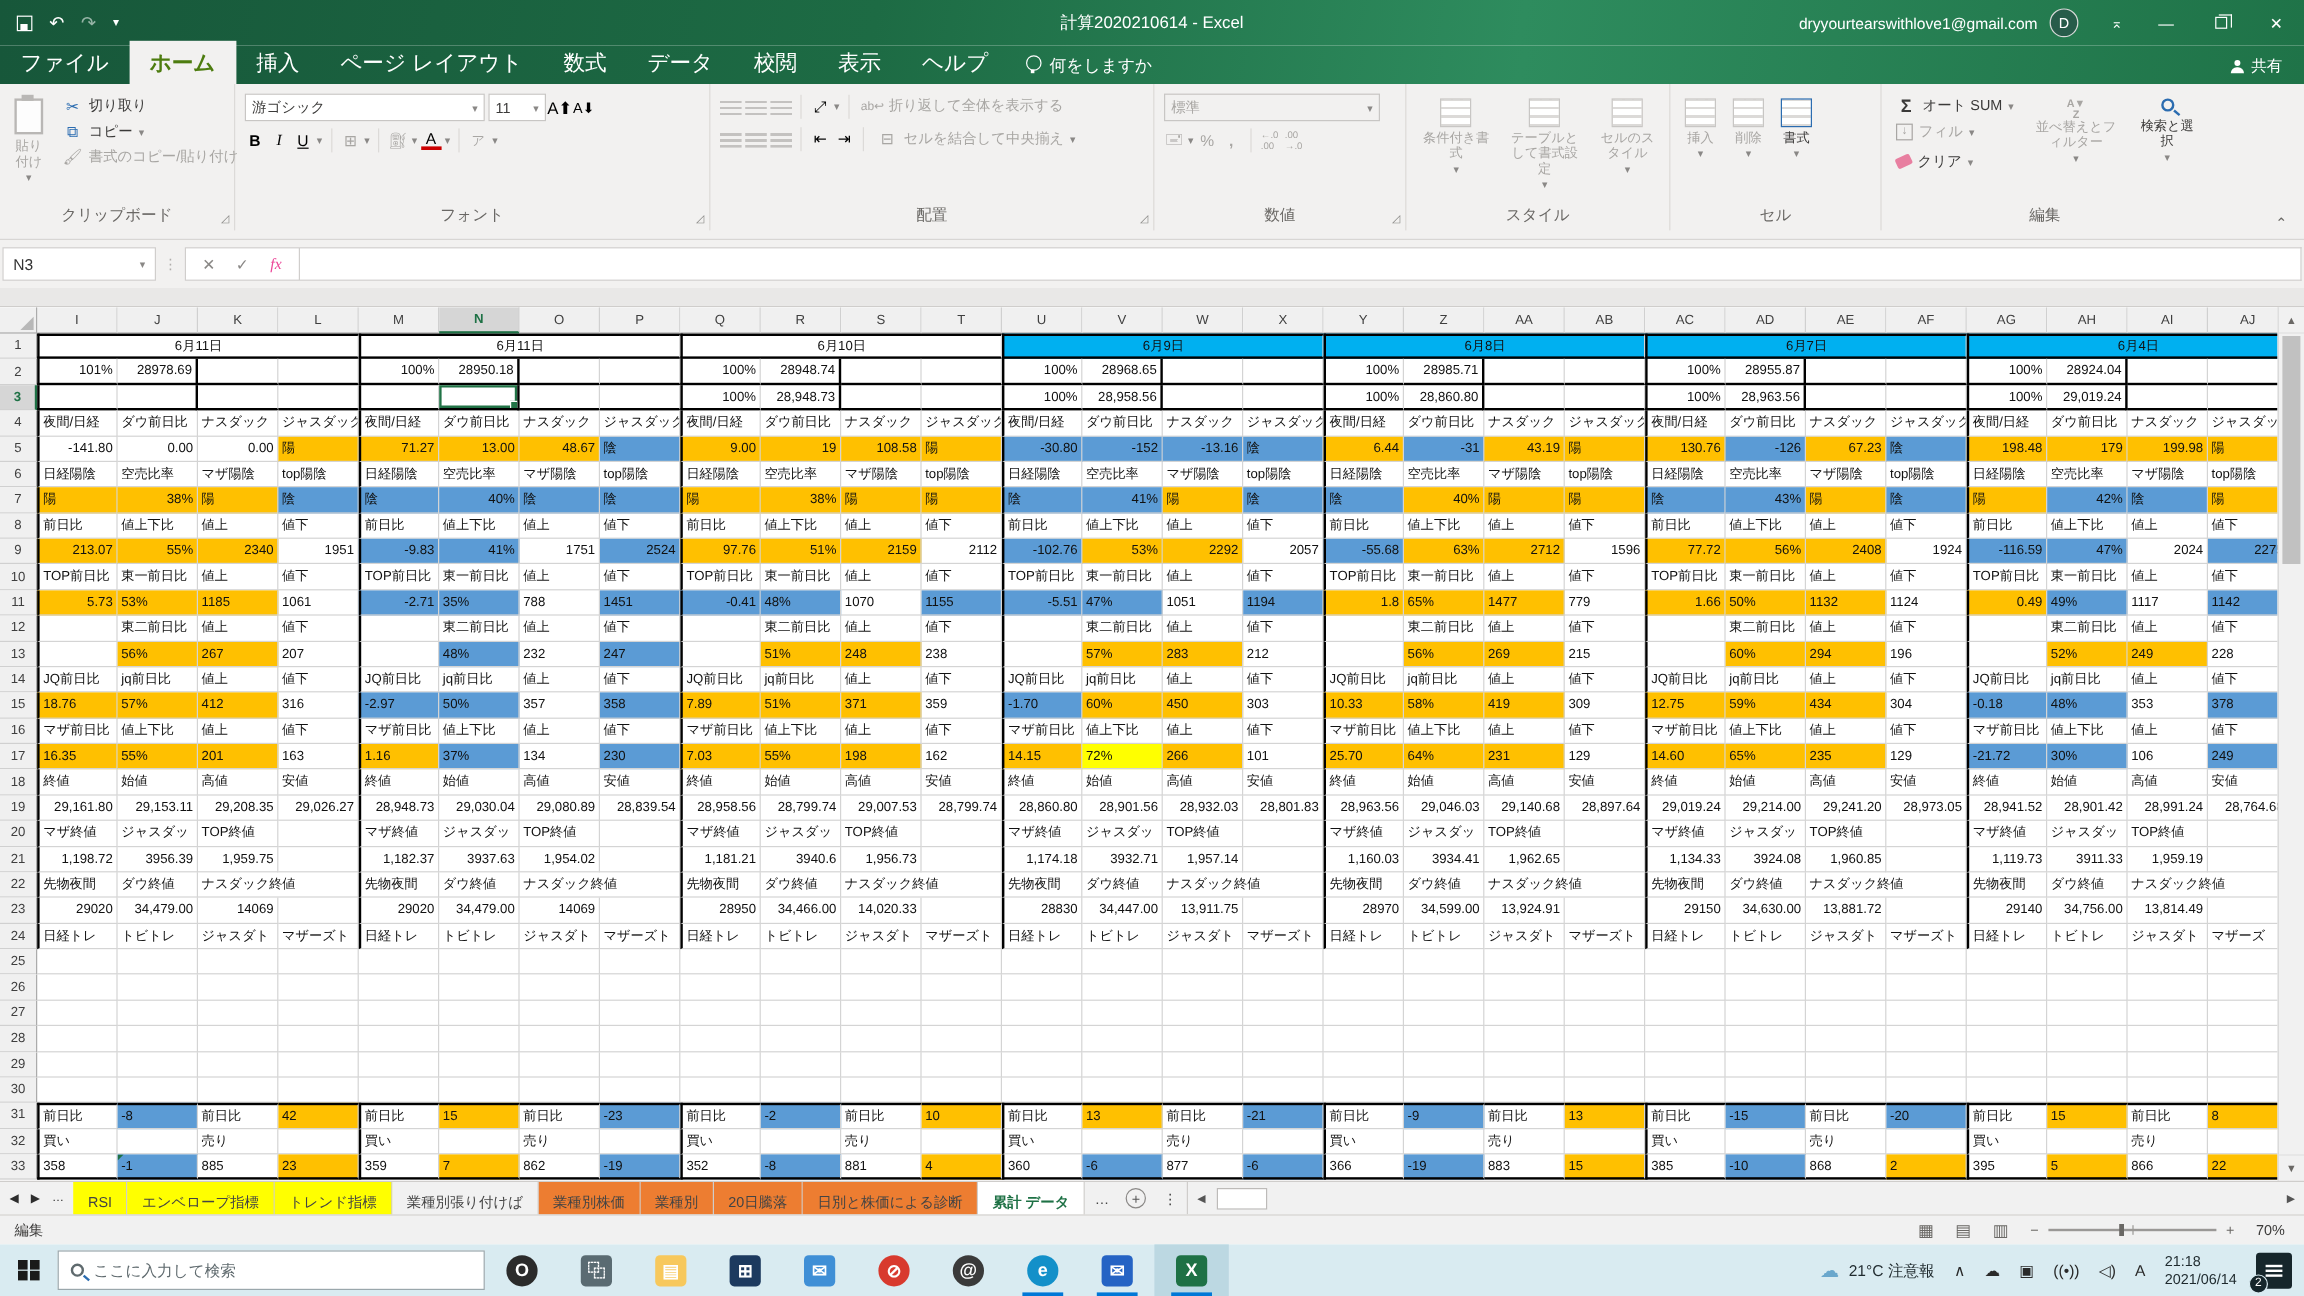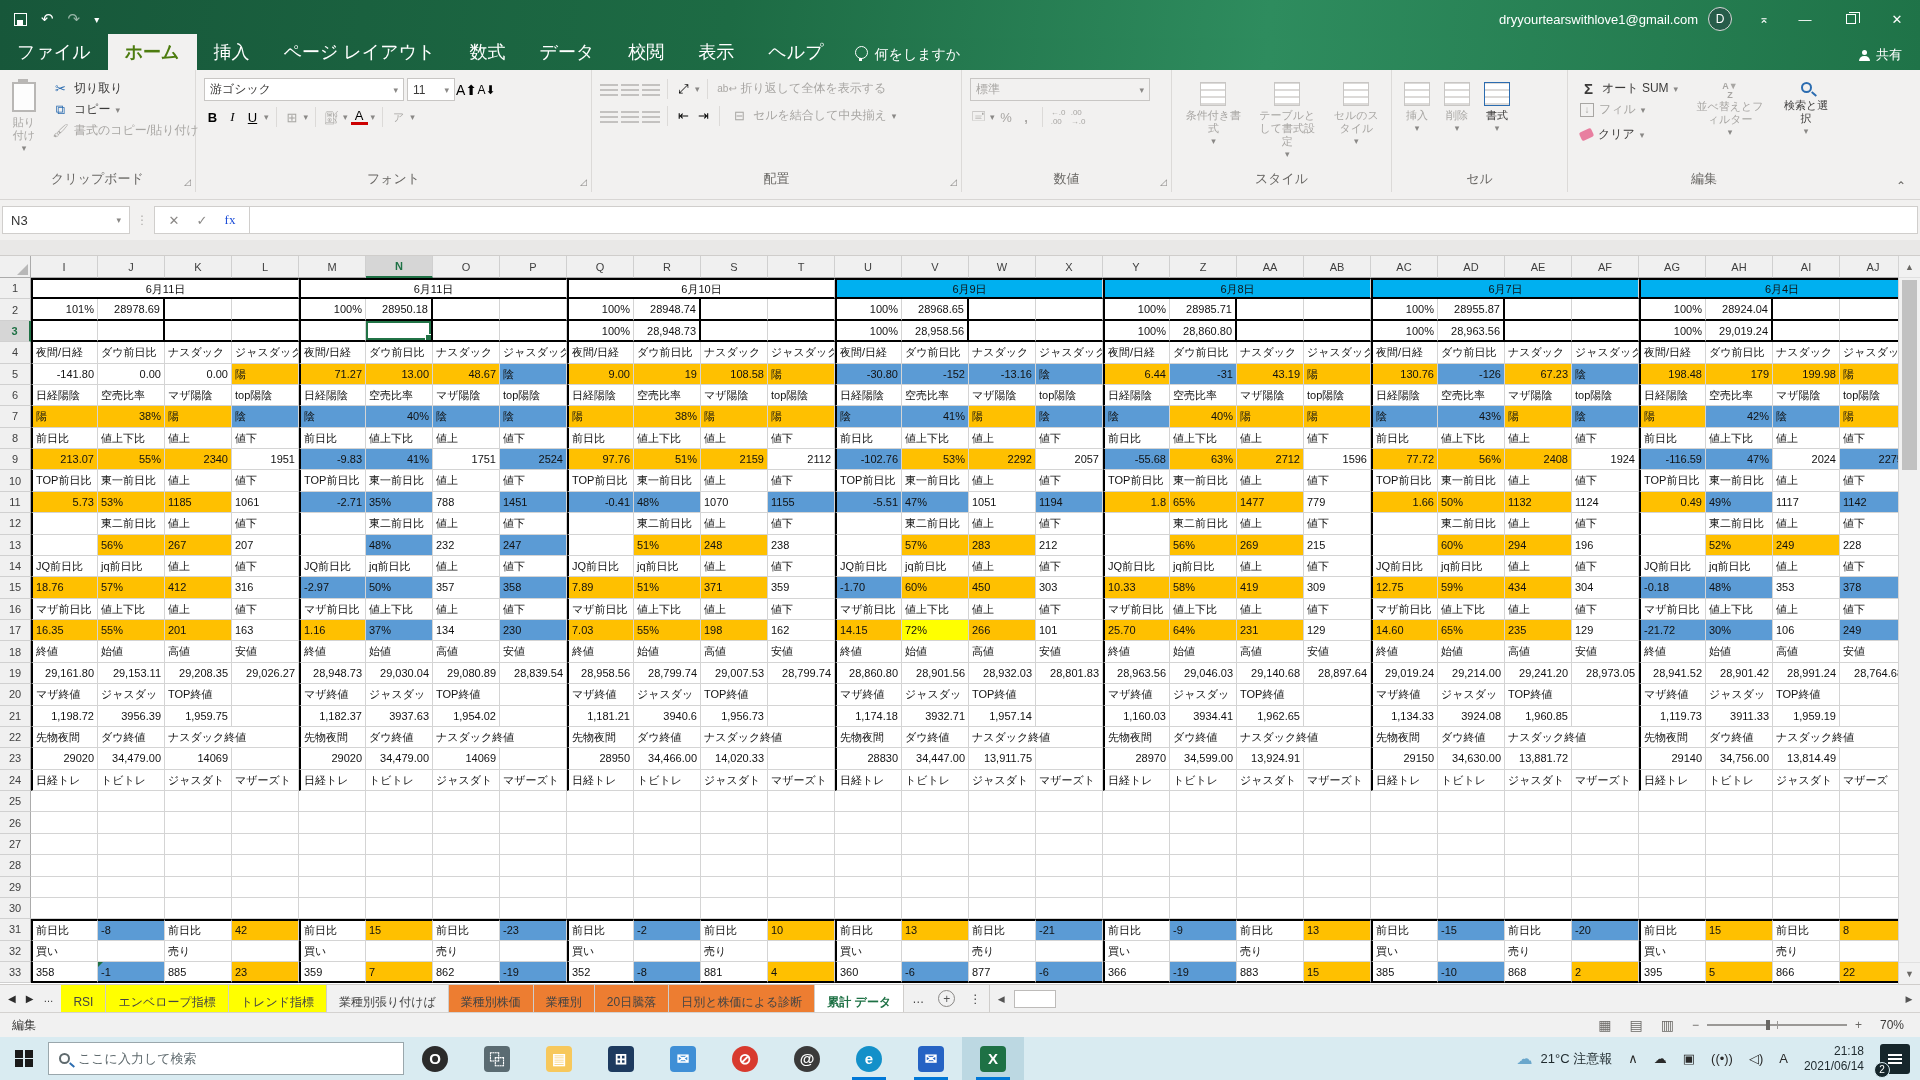--- a/index.html
+++ b/index.html
@@ -65,21 +65,21 @@
   .mag:after{content:"";position:absolute;left:8px;top:9px;width:6px;height:2px;background:#2b6cb0;transform:rotate(40deg)}
   .az{font-size:9px;line-height:9px;color:#a8a6a3;font-weight:bold}
   .collapse{position:absolute;right:14px;bottom:6px;color:#6a6865;font-size:12px}
   
   .fbar{position:absolute;left:0;top:200px;width:1920px;height:40px;background:#f2f1f0;display:flex;align-items:center}
   .namebox{width:128px;height:28px;background:#fff;border:1px solid #d0cecc;margin-left:2px;display:flex;align-items:center;padding:0 8px;font-size:13px;color:#333}
   .namebox .arrow{margin-left:auto}
   .fdots{color:#b0aeab;padding:0 6px;font-size:12px}
   .fbtns{display:flex;align-items:center;gap:2px;background:#fff;border:1px solid #d0cecc;height:28px;padding:0 6px}
   .fbtn{width:26px;text-align:center;font-size:13px;color:#8a8886}
-  .fx{font-family:"Liberation Serif",serif;color:#1d4ed8}
+  .fx{font-style:italic;font-family:"Liberation Serif",serif;color:#ec4899}
   .finput{flex:1;height:28px;background:#fff;border:1px solid #d0cecc;border-left:none;margin-right:2px}
   .stripe{position:absolute;left:0;top:240px;width:1920px;height:16px;background:#e9e8e7;border-bottom:1px solid #cfcdcb}
   
   .gridwrap{position:absolute;left:0;top:256px;width:1898px;height:728px;overflow:hidden;background:#fff}
   .sheet{width:1907px}
   .srow{display:flex;height:21.39px}
   .srow.head{height:22px}
   .corner{width:31px;flex:none;background:#f0f0f0;border-right:1px solid #ababab;border-bottom:1px solid #ababab;position:relative}
   .corner:after{content:"";position:absolute;right:2px;bottom:2px;border-left:11px solid transparent;border-bottom:11px solid #b8b8b8}
   .colhead,.rowhead{background:#f0f0f0;color:#3f3f3f;font-size:11px;display:flex;align-items:center;justify-content:center}
@@ -131,35 +131,36 @@
   .searchbox{width:356px;height:33px;background:#fff;border:1px solid #9aa7ac;display:flex;align-items:center;gap:8px;padding:0 10px;font-size:13px;color:#5f6a6e}
   .tbicons{display:flex;align-items:center}
   .tbic{width:62px;height:43px;display:flex;align-items:center;justify-content:center;position:relative}
   .tbic.running:after{content:"";position:absolute;left:14px;right:14px;bottom:0;height:3px;background:#0078d7}
   .tbic.activeapp{background:#bcd8e2}
   .icsq{width:26px;height:26px;border-radius:4px;display:flex;align-items:center;justify-content:center;color:#fff;font-weight:bold;font-size:15px}
   .tray{margin-left:auto;display:flex;align-items:center;gap:16px;padding-right:10px;font-size:13px;color:#1f2a2e}
   .weather{display:flex;align-items:center;gap:8px}
   .cloudic{color:#6aa7cc;font-size:16px}
   .trayic{font-size:13px;color:#2a2a2a}
-  .clock{text-align:right;font-size:12px;line-height:15px}
+  .clock{font-size:12px;line-height:15px}
   .notif{width:30px;height:30px;background:#16262b;border-radius:3px;position:relative;display:flex;align-items:center;justify-content:center}
   .notif i{width:14px;height:2px;background:#fff;box-shadow:0 4px 0 #fff,0 -4px 0 #fff}
   .badge{position:absolute;left:-6px;bottom:-4px;width:16px;height:16px;border-radius:50%;background:#16262b;border:1.5px solid #d9ebf1;color:#fff;font-size:10px;display:flex;align-items:center;justify-content:center}
 </style>
 </head>
 <body>
 
 <div class="titlebar">
   <div class="qat">
     <span class="saveic"></span>
     <span class="g">↶</span>
     <span class="g dim">↷</span>
     <span class="g" style="font-size:10px">▾</span>
   </div>
+  <div class="title-text">計算2020210614  -  Excel</div>
   <div class="tb-right">
     <span class="account">dryyourtearswithlove1@gmail.com</span>
     <span class="avatar">D</span>
     <span class="ribbonopts">⌅</span>
     <span class="winbtn">—</span>
     <span class="winbtn">
         <span class="restoreic"></span>
       </span>
     <span class="winbtn">✕</span>
   </div>

